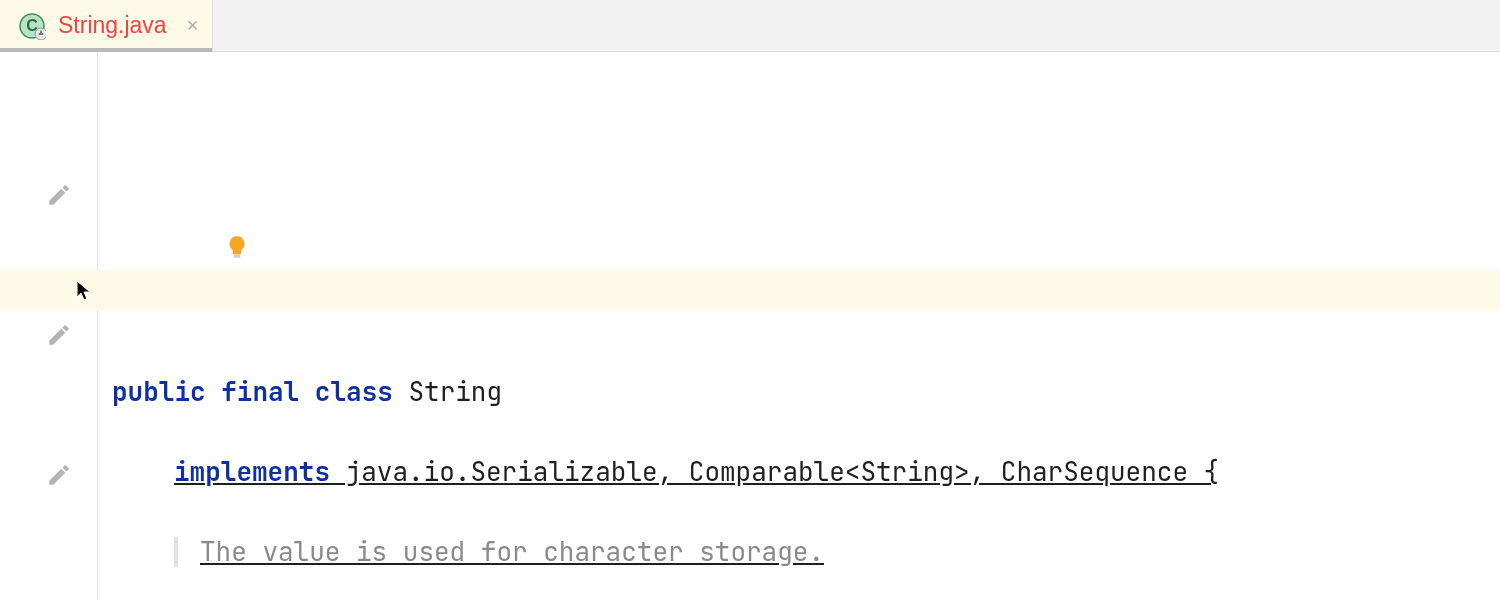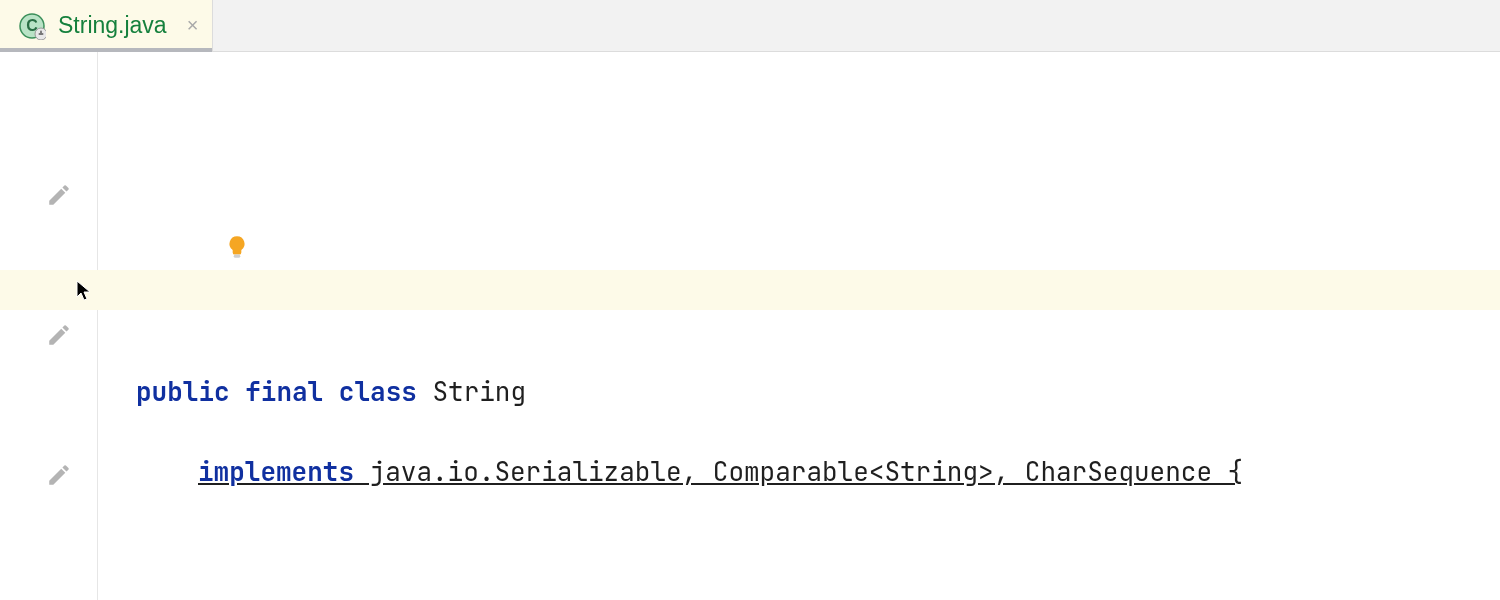--- a/index.html
+++ b/index.html
@@ -36,21 +36,21 @@
   .tab-icon {
     width: 28px;
     height: 28px;
     display: flex;
     align-items: center;
     justify-content: center;
     position: relative;
   }
   .tab-label {
     font-size: 23px;
-    color: #15803d;
+    color: #ef4444;
   }
   .tab-close {
     font-size: 20px;
     color: #a9a9a9;
     margin-left: 8px;
     cursor: pointer;
   }
   .editor-row {
     display: flex;
     height: calc(100% - 52px);
@@ -101,21 +101,21 @@
     background: #fdfae8;
     z-index: 0;
   }
   .code {
     position: relative;
     z-index: 2;
     padding-top: 40px;
     padding-left: 14px;
     color: #1f1f1f;
   }
-  .l { display: block; height: 40px; margin-left: 24px; }
+  .l { display: block; height: 40px; }
   .kw { color: #1030a0; font-weight: 700; }
   .doc { color: #8a8a8a; }
   .docbar {
     display: inline-block;
     width: 4px;
     height: 30px;
     background: #e2e2e2;
     vertical-align: -6px;
     margin-right: 22px;
   }
@@ -161,20 +161,21 @@
     <div class="hl-line"></div>
 
     <svg class="bulb" viewBox="0 0 24 24">
       <path d="M12 2a7 7 0 0 0-4 12.7V17a2 2 0 0 0 2 2h4a2 2 0 0 0 2-2v-2.3A7 7 0 0 0 12 2z" fill="#f5a623"></path>
       <rect x="9" y="19" width="6" height="3" rx="1.5" fill="#cfcfcf"></rect>
     </svg>
 
     <div class="code">
 <span class="l"><span class="kw">public</span> <span class="kw">final</span> <span class="kw">class</span> <span>String</span></span>
 <span class="l ind1"><span class="kw">implements</span><span> java.io.Serializable, Comparable&lt;String&gt;, CharSequence {</span></span>
+<span class="l ind1"><span class="docbar"></span><span class="doc">The value is used for character storage.</span></span>
 
 
 
 
 
 
 
     </div>
   </div>
 </div>

